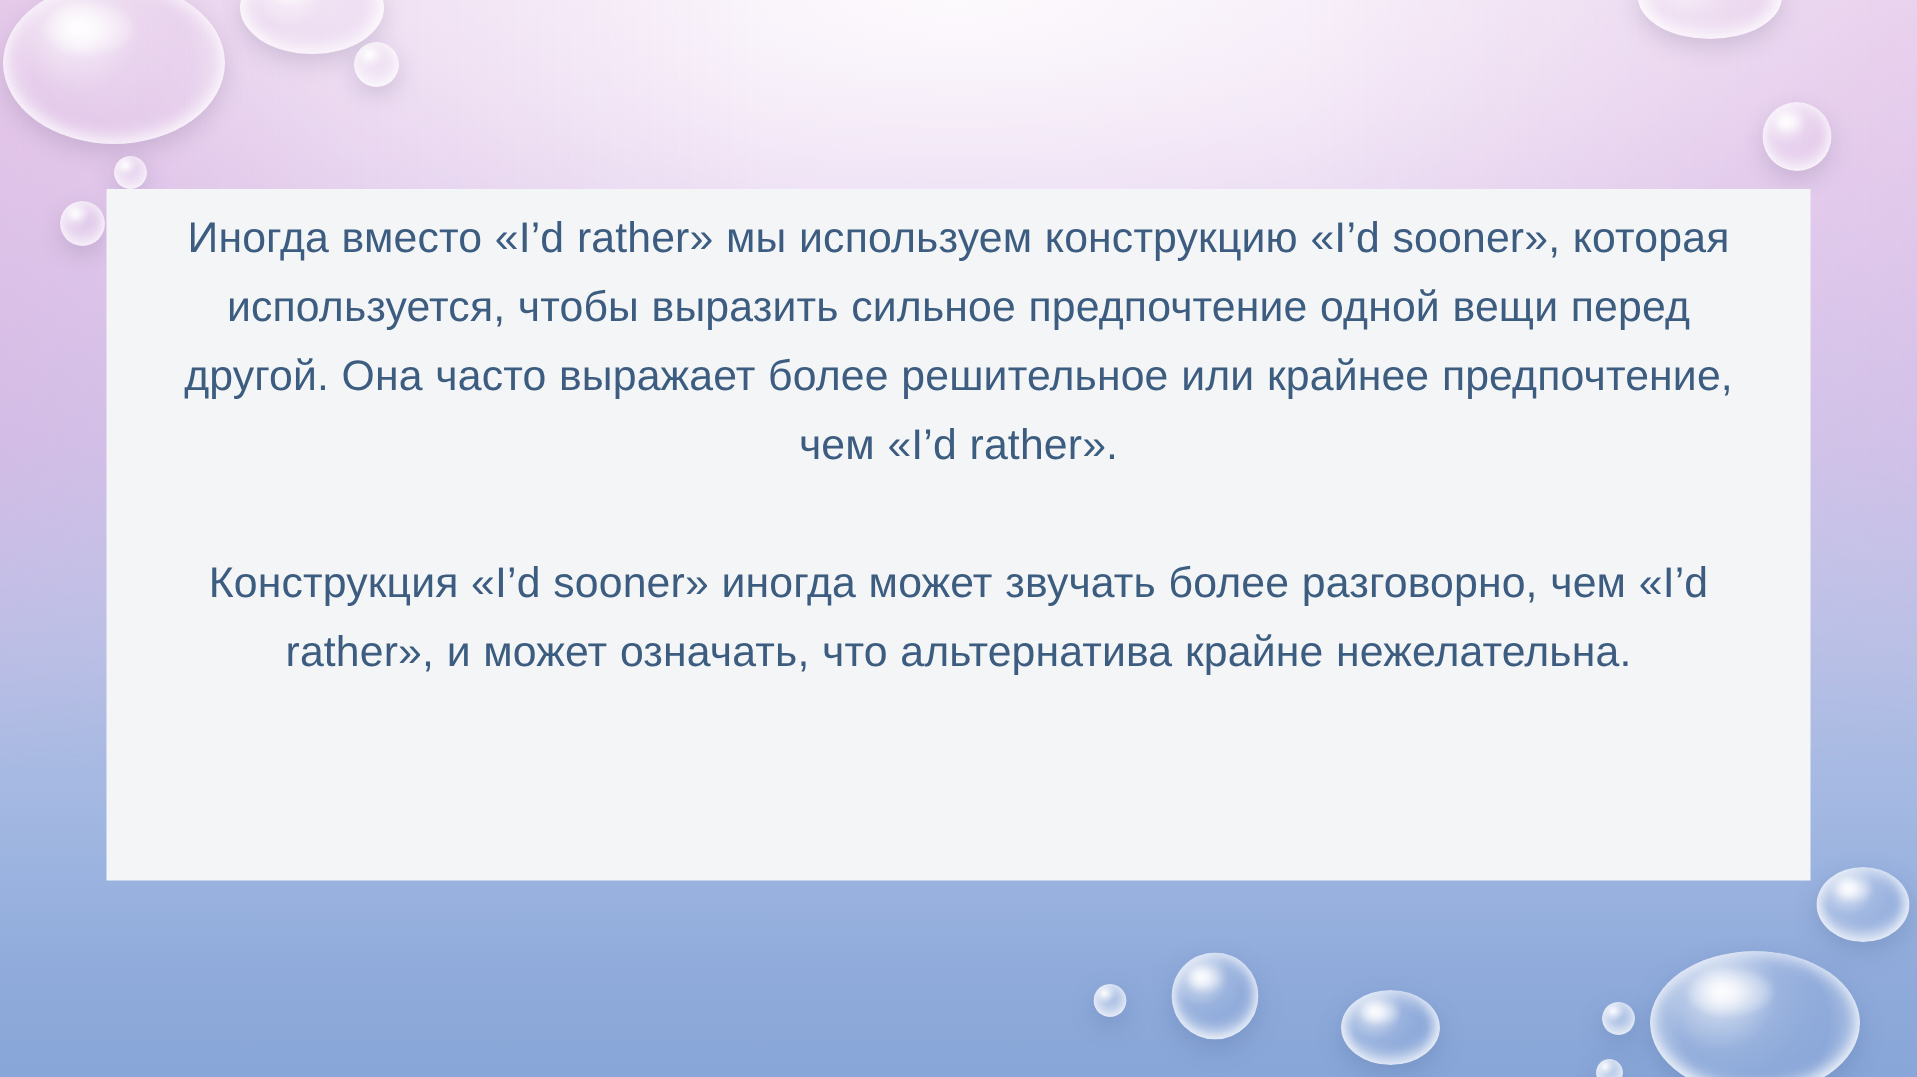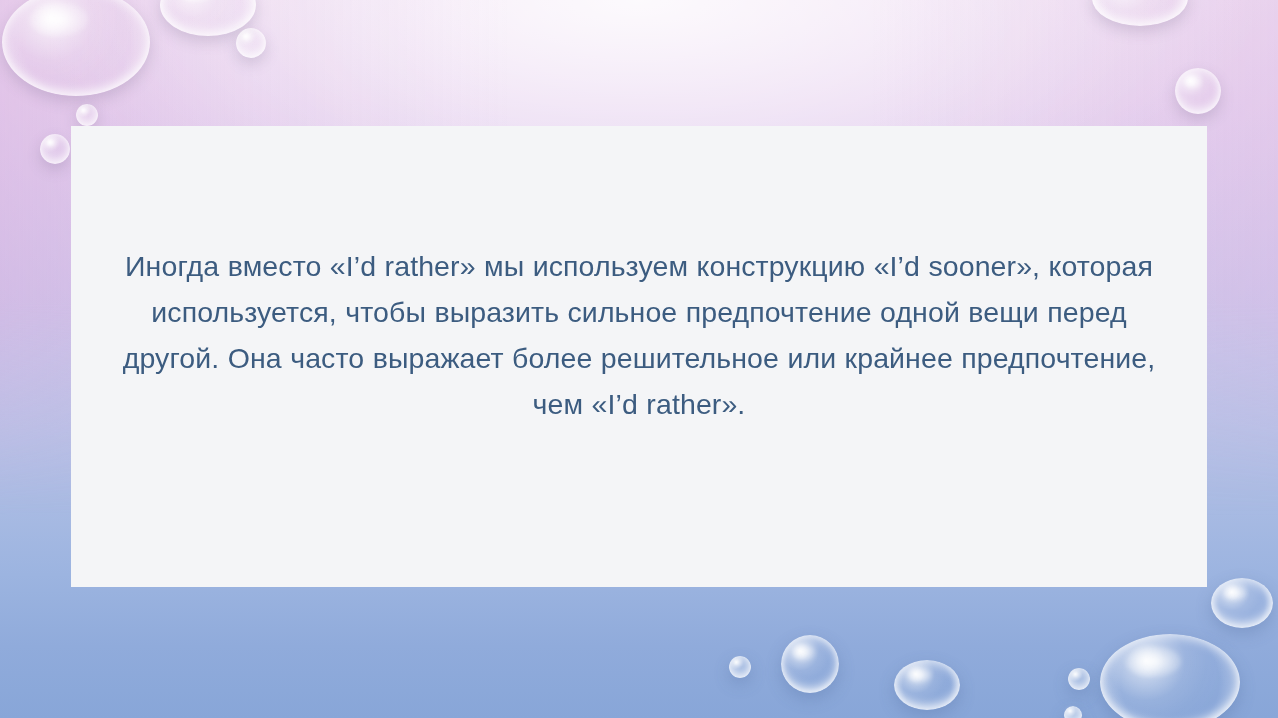--- a/index.html
+++ b/index.html
@@ -109,21 +109,21 @@
   
   .content-panel {
     position: absolute;
     left: 71px;
     top: 126px;
     width: 1136px;
     height: 461px;
     background: #f4f5f7;
     display: flex;
     flex-direction: column;
-    justify-content: center;
+    justify-content: flex-start;
     align-items: center;
     box-sizing: border-box;
     padding: 10px 34px 8px 34px;
   }
 
   .body-text {
     margin: 0;
     width: 100%;
     text-align: center;
     color: #3c5c80;
@@ -156,15 +156,16 @@
     <div class="bubble blueish" style="left:894px; top:660px; width:66px;  height:50px;"></div>
     <div class="bubble blueish" style="left:1211px;top:578px; width:62px;  height:50px;"></div>
     <div class="bubble blueish" style="left:1100px;top:634px; width:140px; height:96px;"></div>
     <div class="bubble blueish" style="left:1068px;top:668px; width:22px;  height:22px;"></div>
     <div class="bubble blueish" style="left:1064px;top:706px; width:18px;  height:18px;"></div>
   </div>
 
   <div class="content-panel">
     <p class="body-text">Иногда вместо «I’d rather» мы используем конструкцию «I’d sooner», которая используется, чтобы выразить сильное предпочтение одной вещи перед другой. Она часто выражает более решительное или крайнее предпочтение, чем «I’d rather».</p>
     <div class="paragraph-gap"></div>
+    <p class="body-text">Конструкция «I’d sooner» иногда может звучать более разговорно, чем «I’d rather», и может означать, что альтернатива крайне нежелательна.</p>
   </div>
 
 </div>
 
 </body></html>

